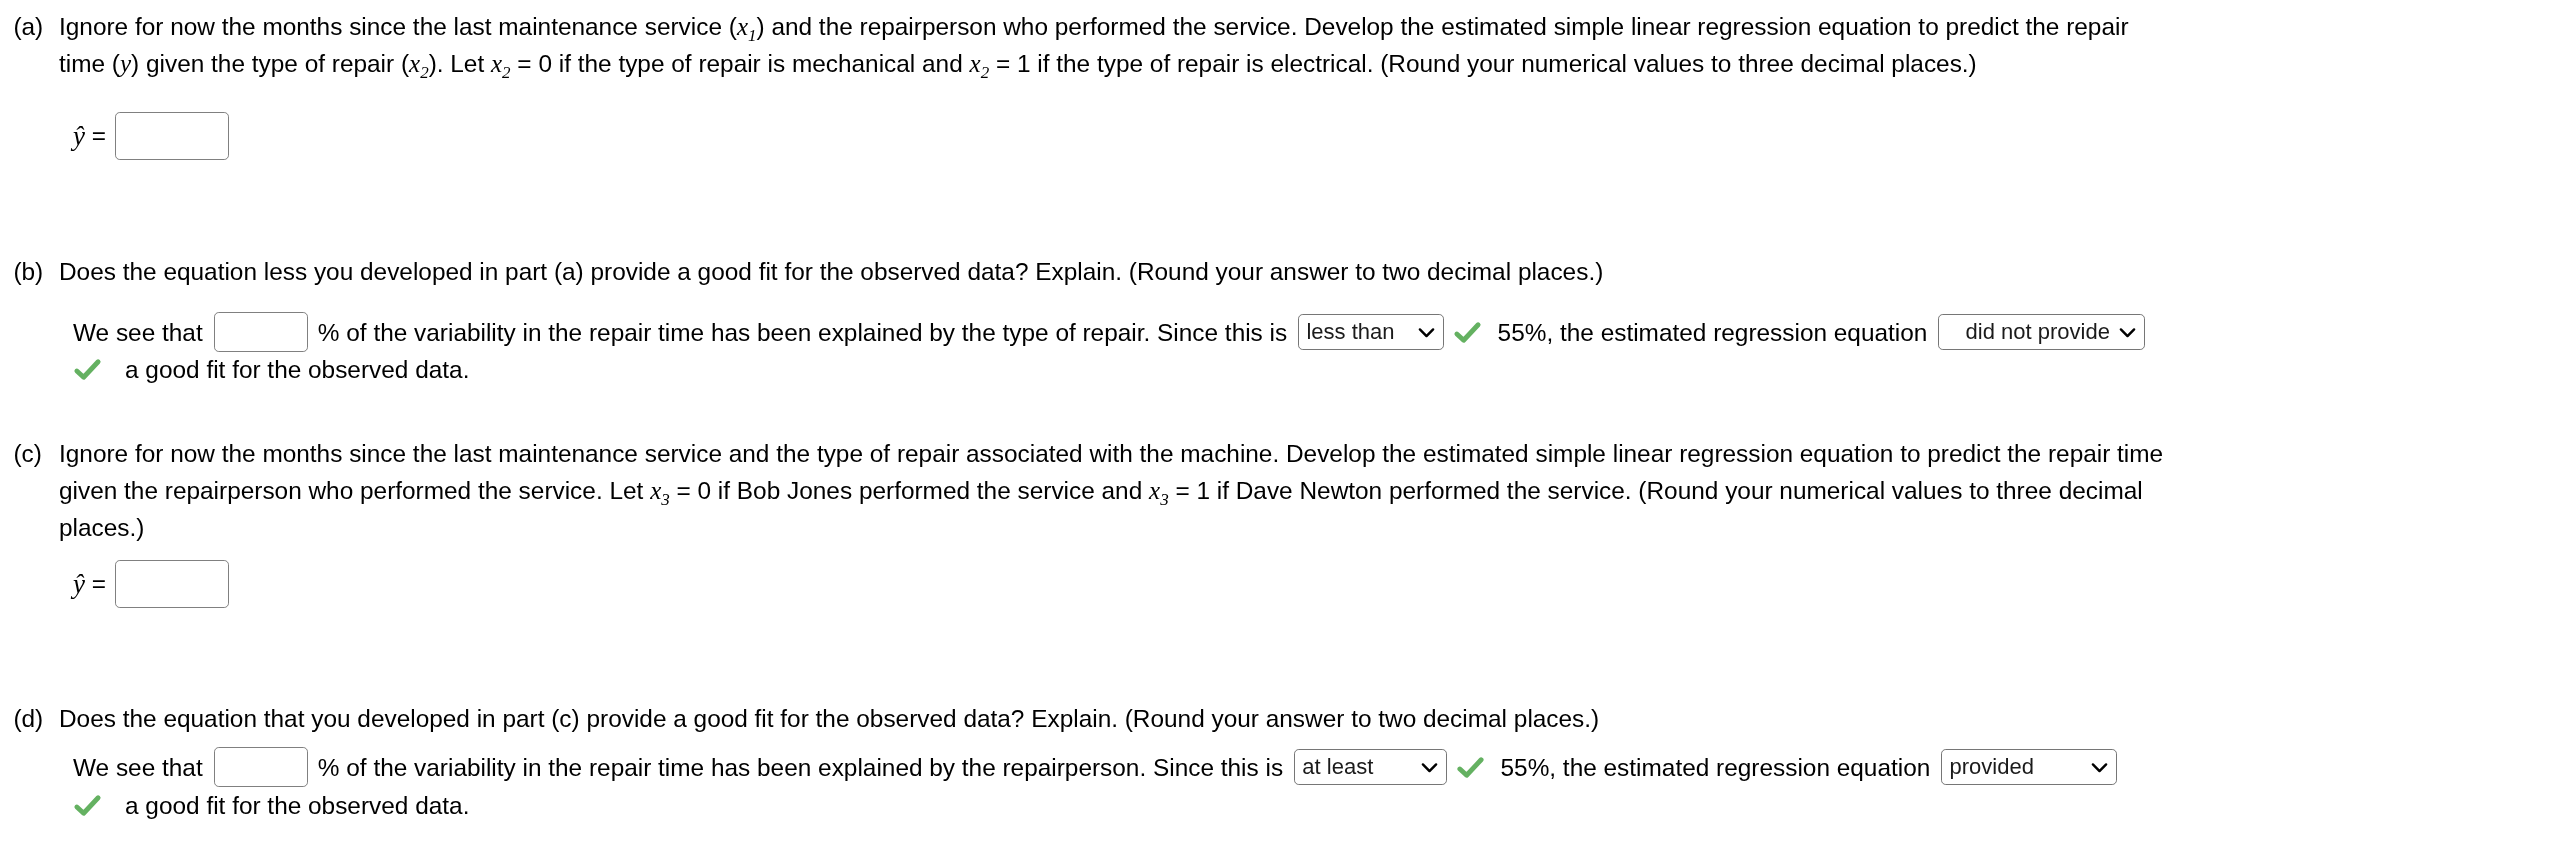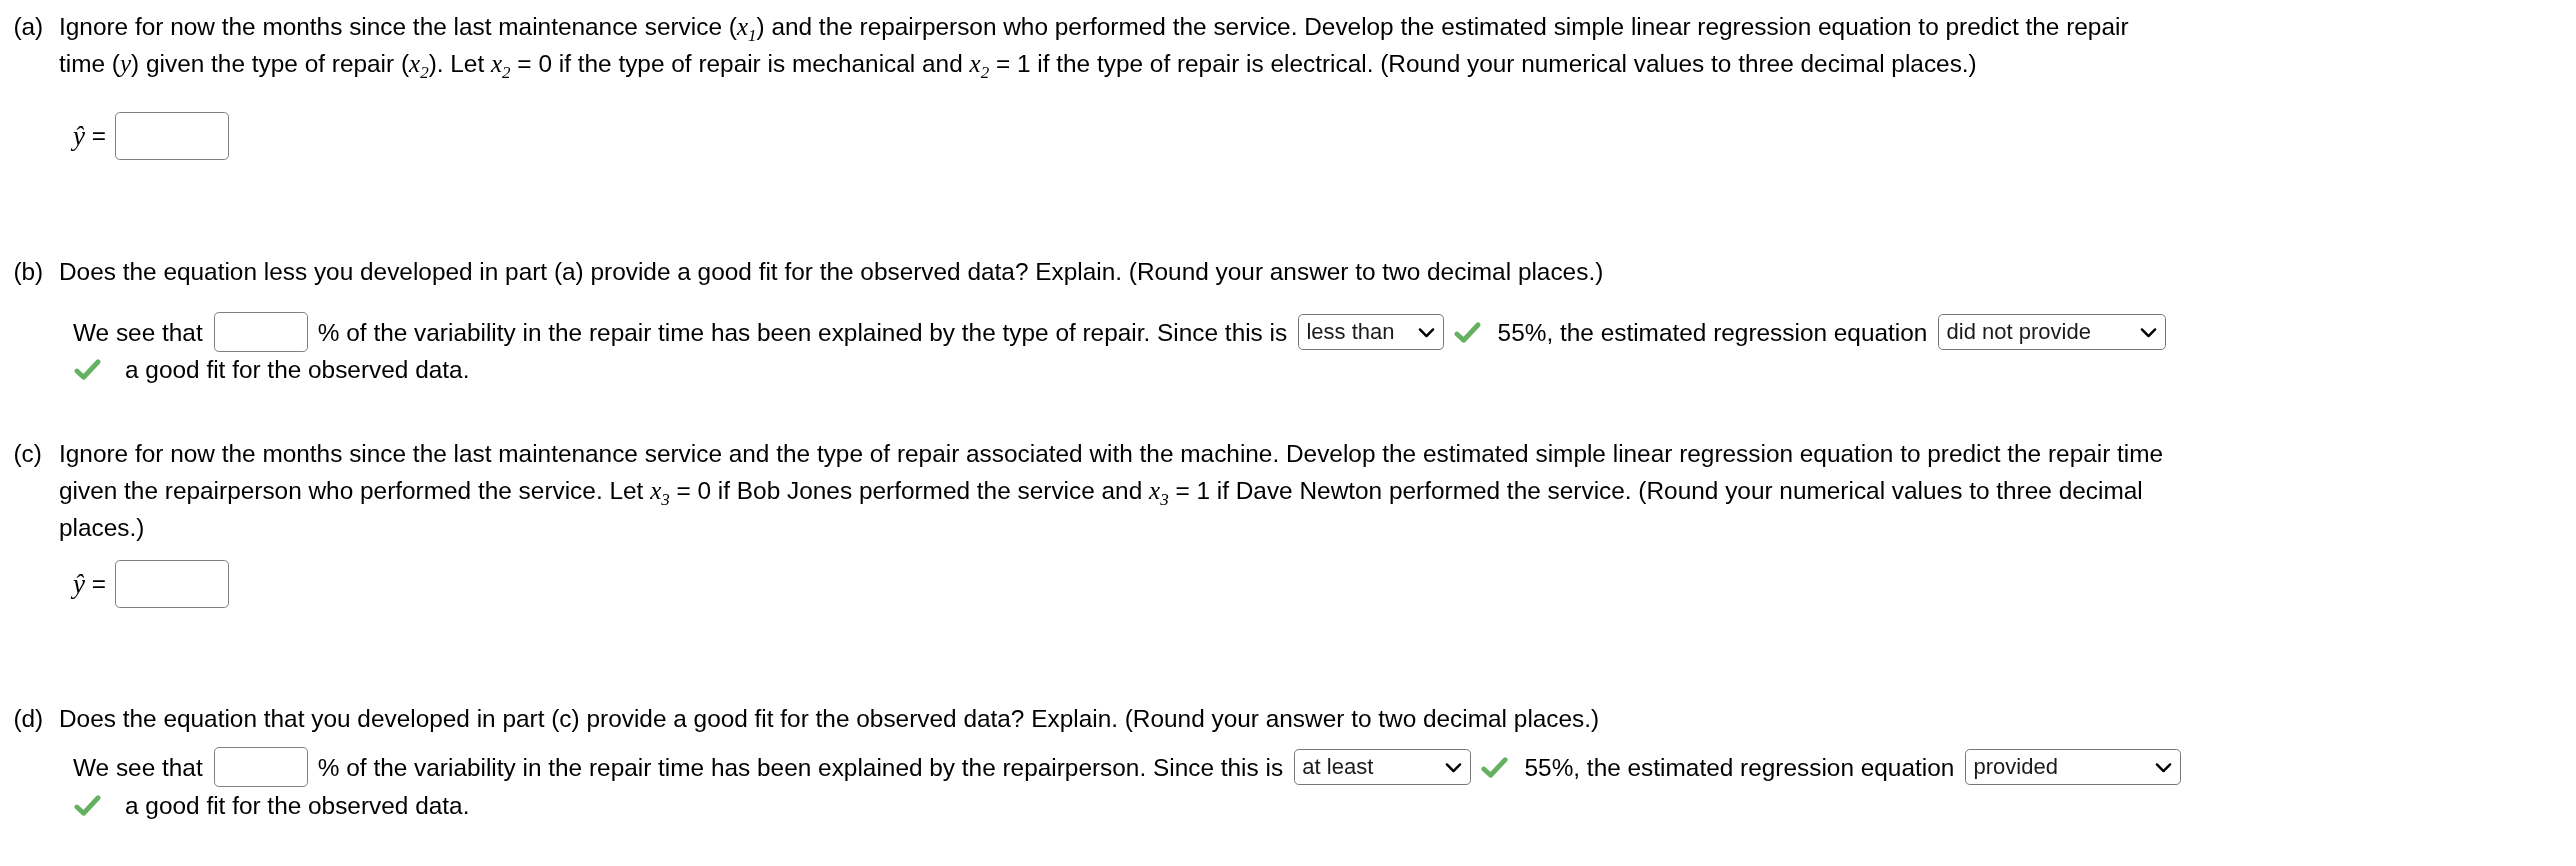--- a/index.html
+++ b/index.html
@@ -117,23 +117,23 @@
   .sel .caret {
     position: absolute;
     right: 7.7px;
     top: 0;
     height: 33px;
     line-height: 33px;
     font-size: 19px;
     color: #000;
   }
   .sel-lessthan  { width: 146px; }
-  .sel-atleast   { width: 177px; }
-  .sel-didnot    { width: 228px; }
-  .sel-provided  { width: 216px; }
+  .sel-atleast   { width: 153px; }
+  .sel-didnot    { width: 207px; text-align: right; }
+  .sel-provided  { width: 176px; }
 
   
   .check {
     display: inline-block;
     width: 29px;
     height: 29px;
     position: relative;
     flex: 0 0 auto;
   }
   .check svg { display: block; }

